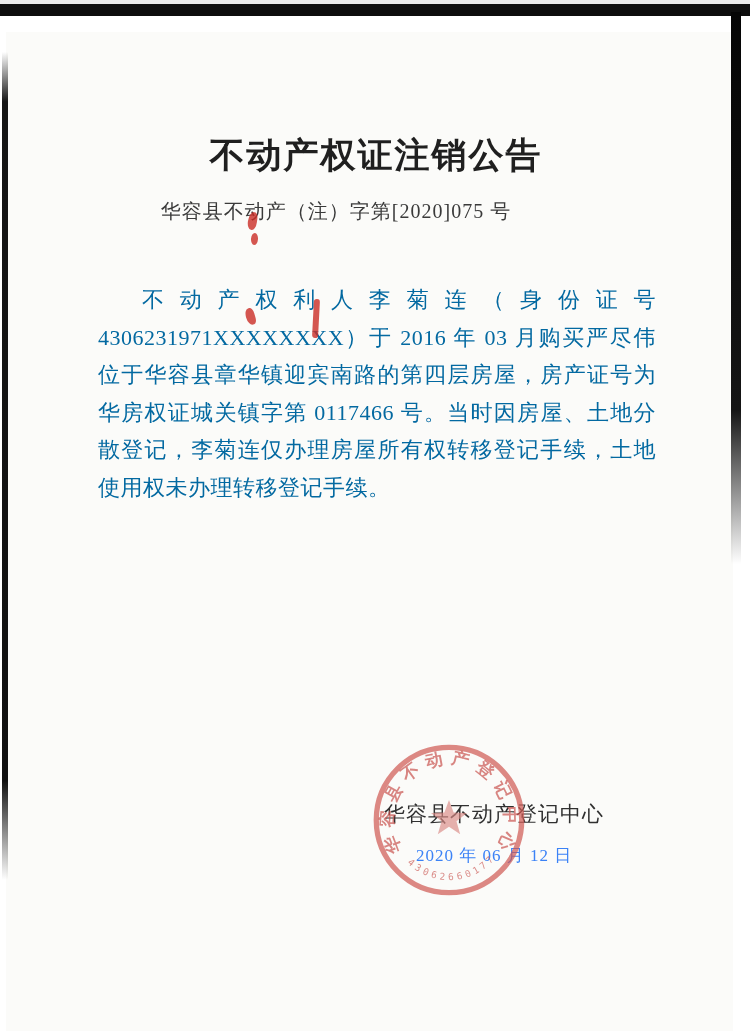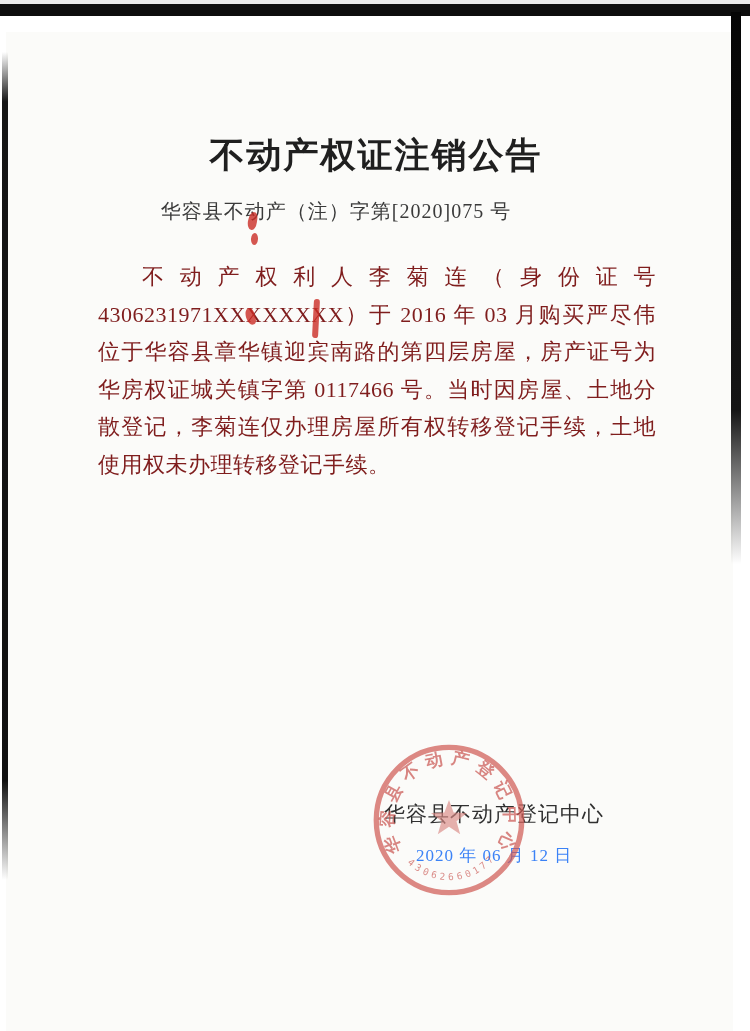--- a/index.html
+++ b/index.html
@@ -20,23 +20,23 @@
   }
   .doc-title{
     position:absolute;left:0;top:100px;width:740px;text-align:center;
     font-size:35px;font-weight:bold;letter-spacing:2px;color:#1f1f1f;
   }
   .doc-number{
     position:absolute;left:-40px;top:166px;width:740px;text-align:center;
     font-size:20px;letter-spacing:1px;color:#3a3a3a;
   }
   .doc-body{
-    position:absolute;left:92px;top:226px;width:558px;
+    position:absolute;left:92px;top:249px;width:558px;
     font-size:22px;line-height:37.6px;text-align:justify;text-justify:inter-character;
-    color:#7f1d1d;letter-spacing:0.5px;
+    color:#0369a1;letter-spacing:0.5px;
   }
   .doc-body p{margin:0;text-indent:2em;}
   .sig-org{
     position:absolute;left:376px;top:768px;width:224px;text-align:center;
     font-size:21px;letter-spacing:1px;color:#303030;
   }
   .sig-date{
     position:absolute;left:376px;top:812px;width:224px;text-align:center;
     font-size:17px;letter-spacing:1px;color:#3b82f6;
   }

